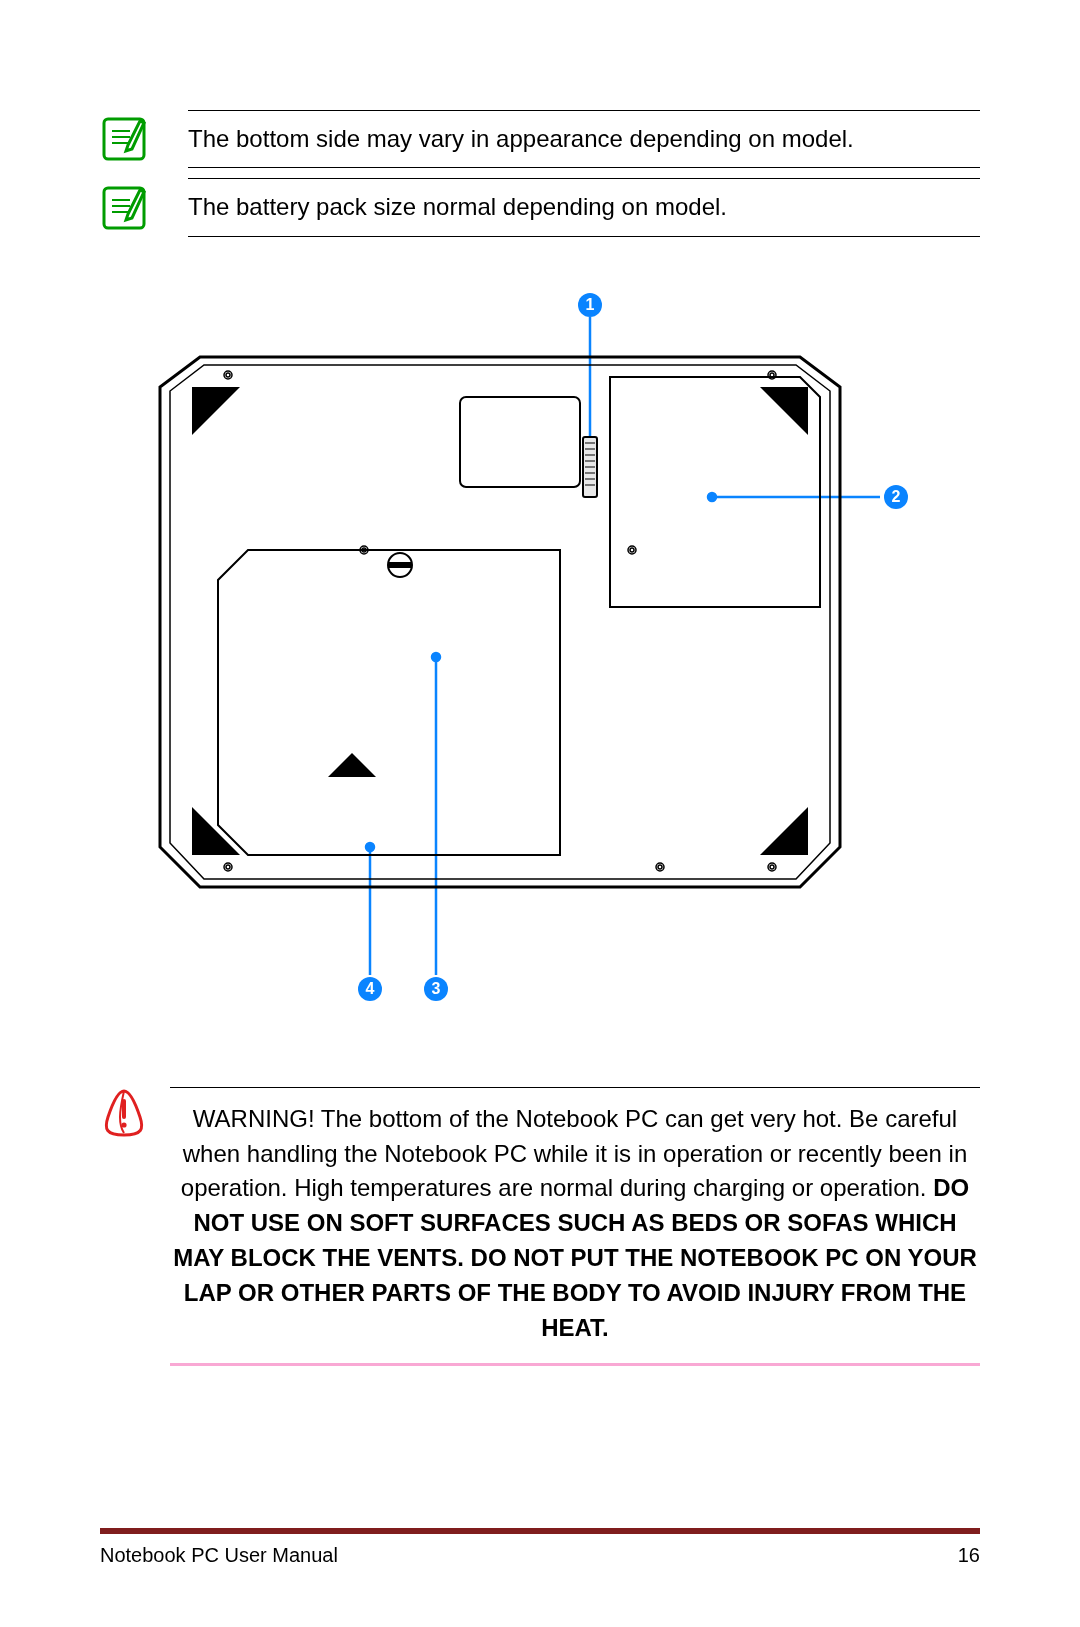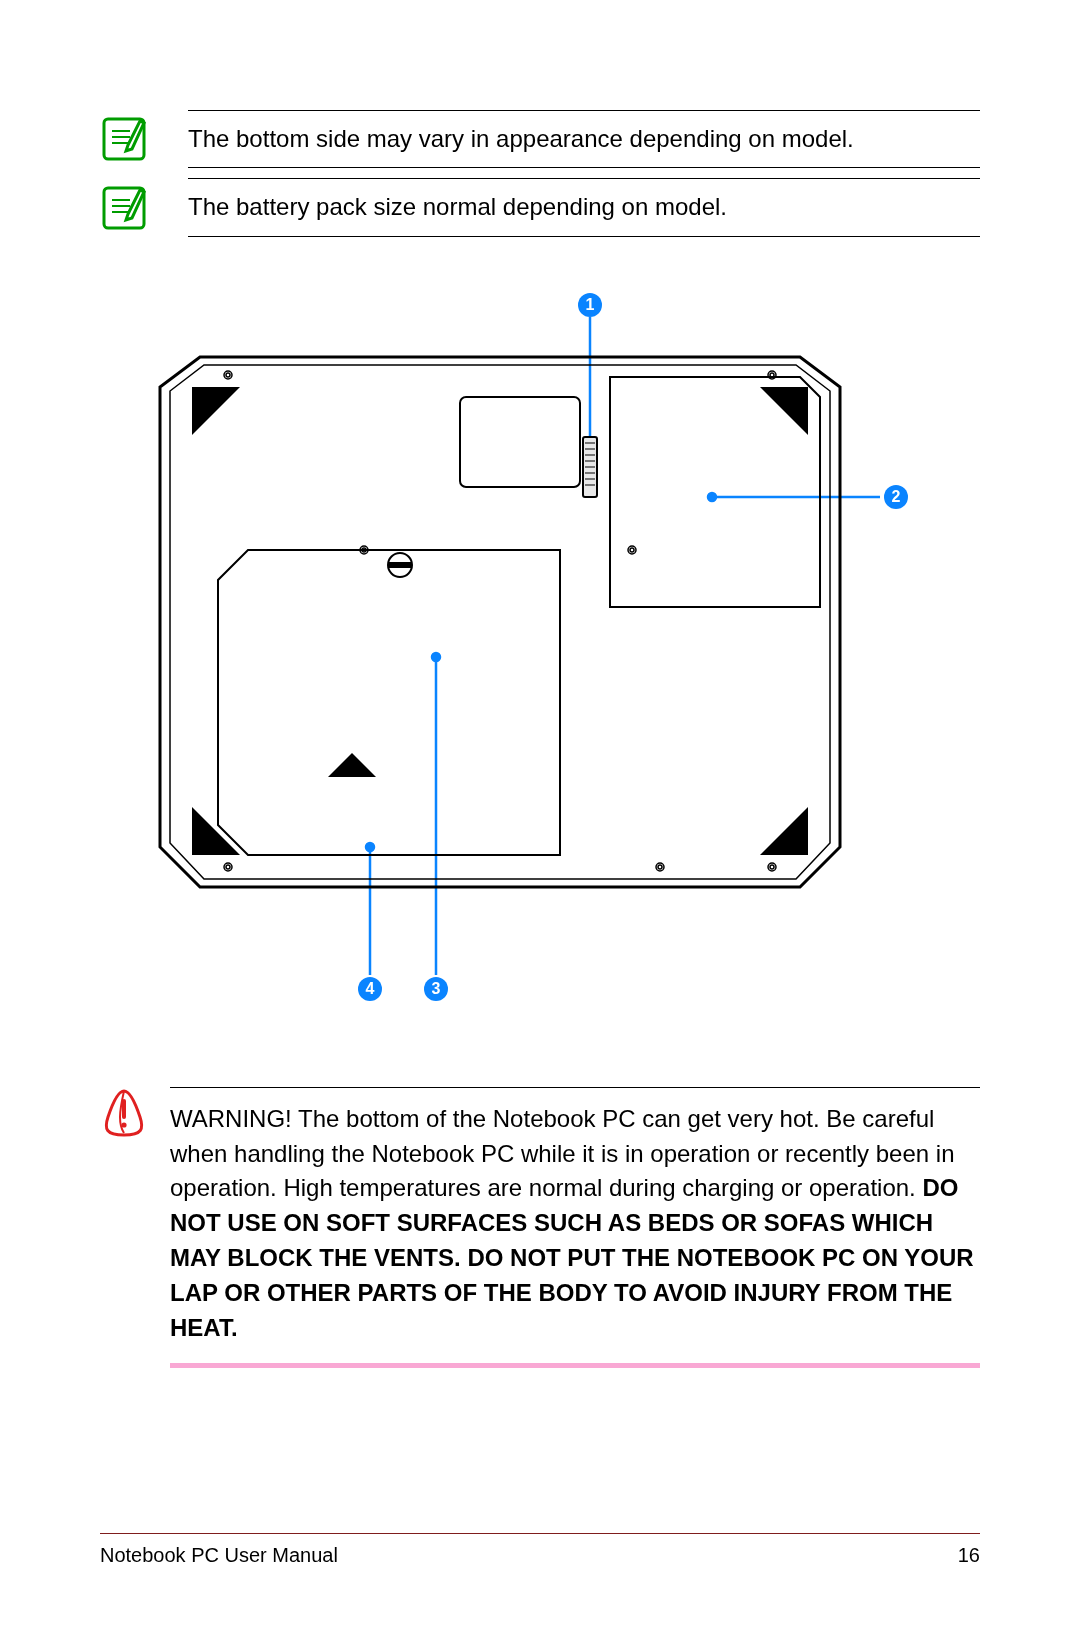--- a/index.html
+++ b/index.html
@@ -55,32 +55,33 @@
   }
   .warning-block {
     display: flex;
     gap: 22px;
     margin-top: 80px;
   }
   .warning-icon { flex-shrink: 0; }
   .warning-text-wrap {
     flex: 1;
     border-top: 1px solid #000;
-    border-bottom: 5px solid #f9a8d4;
+    border-bottom: 3px solid #f9a8d4;
     padding: 14px 0 18px 0;
     font-size: 24px;
     line-height: 1.45;
+    text-align: center;
   }
   .warning-text-wrap .bold { font-weight: bold; }
   .footer {
     position: absolute;
     bottom: 60px;
     left: 100px;
     right: 100px;
-    border-top: 1px solid #7f1d1d;
+    border-top: 6px solid #7f1d1d;
     padding-top: 10px;
     display: flex;
     justify-content: space-between;
     font-size: 20px;
   }
 </style>
 </head>
 <body>
 
 <div class="page">

